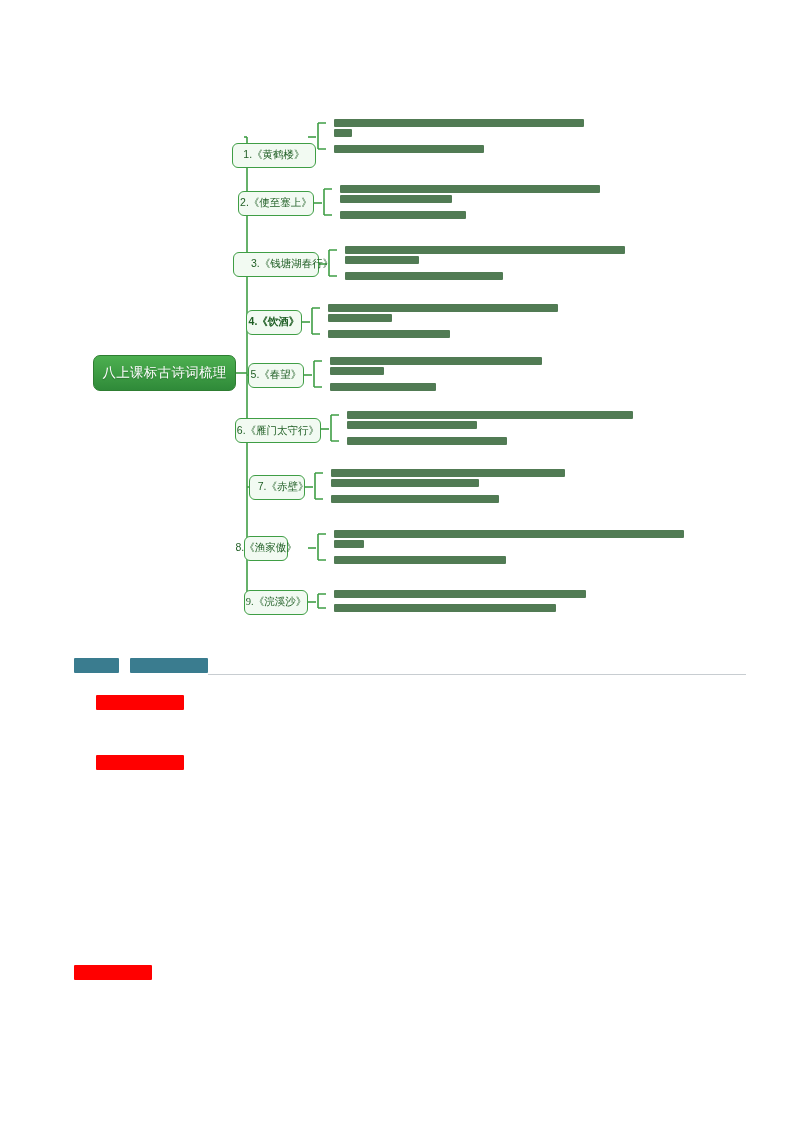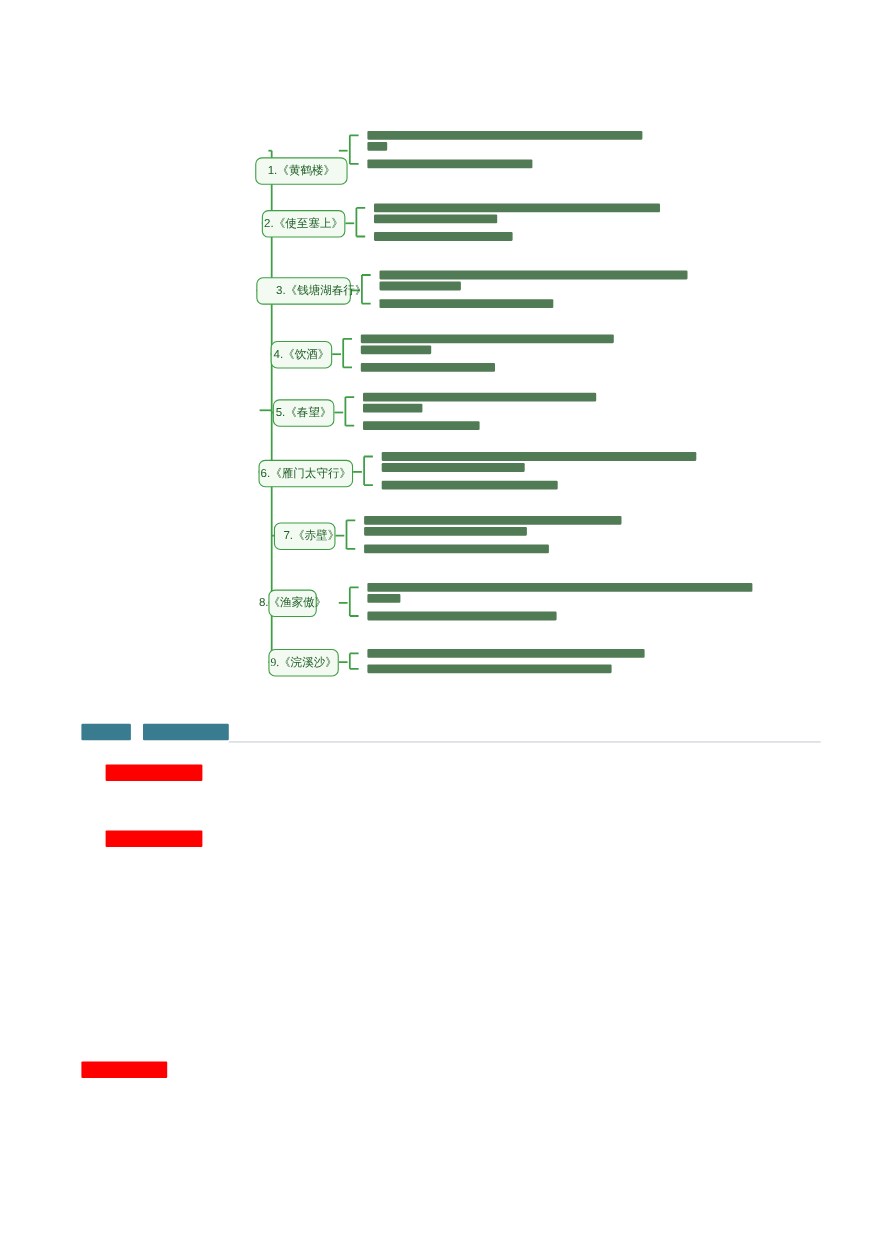--- a/index.html
+++ b/index.html
@@ -154,26 +154,27 @@
           <path d="M323 473 H315 M315 473 V499 M315 499 H323"></path>
           <path d="M247 548 H244"></path>
           <path d="M308 548 H316"></path>
           <path d="M326 534 H318 M318 534 V560 M318 560 H326"></path>
           <path d="M247 602 H244"></path>
           <path d="M308 602 H316"></path>
           <path d="M326 594 H318 M318 594 V608 M318 608 H326"></path>
         </g>
     </svg>
 
+    <div class="root-node">八上课标古诗词梳理</div>
 
     <div id="branch-layer">
         <div class="branch-node" style="left: 232px; top: 124.5px; width: 84px; margin-top: 18px;">1.《黄鹤楼》</div>
         <div class="branch-node" style="left: 238px; top: 190.5px; width: 76px;">2.《使至塞上》</div>
         <div class="branch-node" style="left: 233px; top: 251.5px; width: 86px; padding-left: 32px;">3.《钱塘湖春行》</div>
-        <div class="branch-node" style="left: 246px; top: 309.5px; width: 56px;">4.《饮酒》</div>
+        <div class="branch-node" style="left: 246px; top: 309.5px; width: 56px; font-weight: bold;">4.《饮酒》</div>
         <div class="branch-node" style="left: 248px; top: 362.5px; width: 56px;">5.《春望》</div>
         <div class="branch-node" style="left: 235px; top: 418px; width: 86px;">6.《雁门太守行》</div>
         <div class="branch-node" style="left: 249px; top: 474.5px; width: 56px; padding-left: 12px;">7.《赤壁》</div>
         <div class="branch-node" style="left: 244px; top: 535.5px; width: 44px;">8.《渔家傲》</div>
         <div class="branch-node" style="left: 244px; top: 589.5px; width: 64px; font-family: Liberation Serif, serif;">9.《浣溪沙》</div>
       </div>
     <div id="detail-layer">
         <div class="detail-line" style="left: 334px; top: 119px; width: 250px; height: 8px;"></div>
         <div class="detail-line" style="left: 334px; top: 129px; width: 18px; height: 8px;"></div>
         <div class="detail-line" style="left: 334px; top: 145px; width: 150px; height: 8px;"></div>

